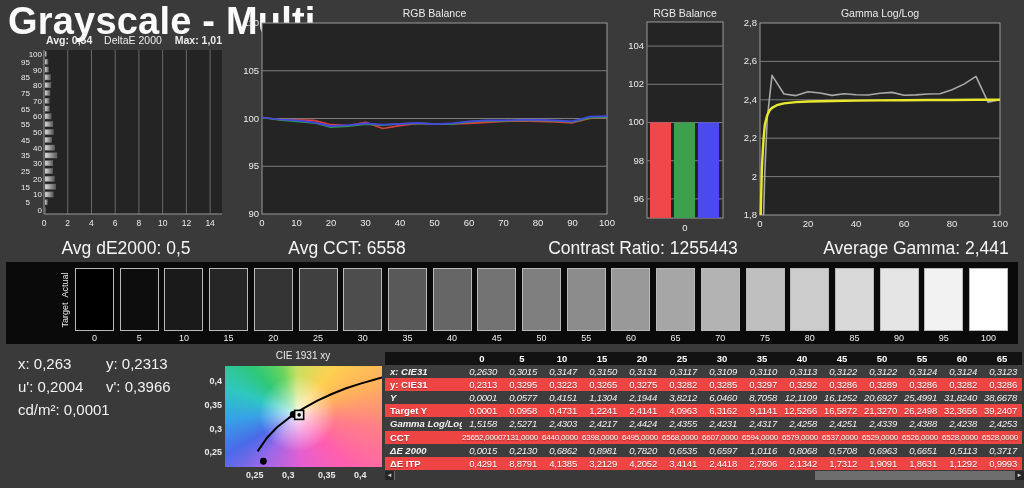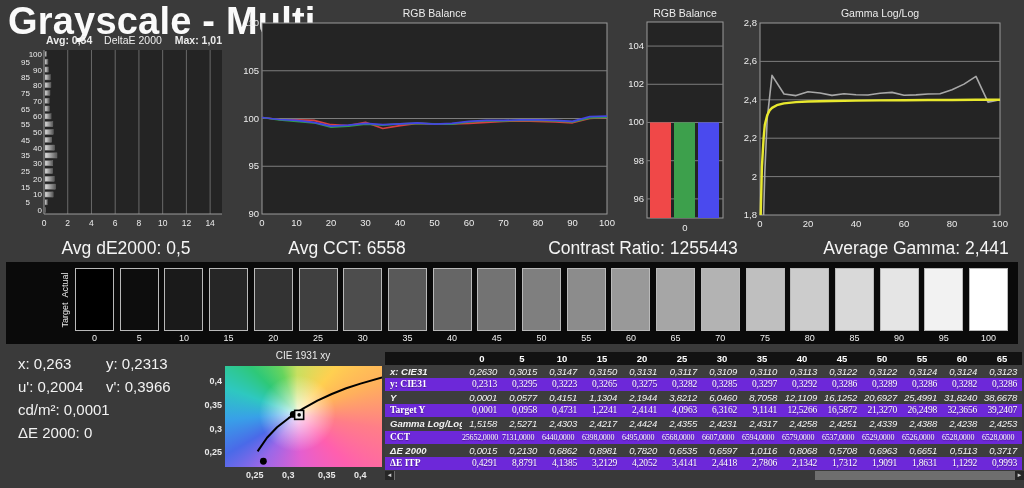--- a/index.html
+++ b/index.html
@@ -39,21 +39,21 @@
   #cie-overlay{left:225px;top:366px;}
   .cie-tick{position:absolute;font-size:9px;color:#e8e8e8;font-weight:bold;}
   
   #gs-table{left:385px;top:352px;width:639px;height:118px;overflow:hidden;
     display:grid;grid-template-columns:77px repeat(14,40px);grid-auto-rows:13.1px;
     font-size:9.5px;line-height:13px;}
   .th{background:#121212;color:#fff;font-weight:bold;text-align:center;}
   .tl{font-weight:bold;padding-left:5px;white-space:nowrap;overflow:hidden;}
   .td{text-align:right;padding-right:5px;white-space:nowrap;overflow:hidden;letter-spacing:-0.2px;}
   .row-dark{background:#3d3d3d;color:#f2f2f2;font-style:italic;}
-  .row-light{background:#6d28d9;color:#ffffff;text-shadow:0 1px 1px rgba(0,0,0,0.35);font-family:Liberation Serif, serif;}
+  .row-light{background:#ef4444;color:#ffffff;text-shadow:0 1px 1px rgba(0,0,0,0.35);}
   .td.cct{font-size:8px;padding-right:8px;text-align:center;}
   
   #table-scrollbar{left:385px;top:471px;width:639px;height:9px;background:#6e6e6e;}
   .sb-arrow{position:absolute;top:0;width:9px;height:9px;background:#262626;color:#cfcfcf;
     font-size:6px;line-height:9px;text-align:center;}
   #sb-thumb{position:absolute;left:10px;top:0;width:420px;height:9px;background:#393939;}
 </style>
 </head>
 <body>
 
@@ -252,21 +252,20 @@
       <div class="ramp-patch" style="left: 963px; width: 39px; background: rgb(255, 255, 255);"></div>
       <div class="ramp-label" style="left: 963px;">100</div>
     </div>
 </div>
 
 <div class="abs" id="current-reading">
   <div id="cr-rows">
       <div class="cr-row"><span class="cr-cell first">x: 0,263</span><span class="cr-cell">y: 0,2313</span></div>
       <div class="cr-row"><span class="cr-cell first">u': 0,2004</span><span class="cr-cell">v': 0,3966</span></div>
       <div class="cr-row"><span class="cr-cell">cd/m²: 0,0001</span></div>
-      <div class="cr-row"><span class="cr-cell">ΔE 2000: 0</span></div>
     </div>
 </div>
 
 <div class="abs" id="cie-title">CIE 1931 xy</div>
 <div class="abs" id="cie-plot"></div>
 <svg class="abs" id="cie-overlay" width="157" height="101">
     <polyline points="32.6,85.4 42.0,71.7 52.0,61.2 63.6,52.2 78.0,42.7 92.4,34.6 106.8,28.0 121.2,22.3 135.5,17.6 157.1,11.4" fill="none" stroke="#000" stroke-width="2" stroke-linejoin="round"></polyline>
     <circle cx="68.24209078404401" cy="48.41165413533834" r="3.4" fill="#000"></circle>
     <rect x="69.64488766620813" y="44.386278195488714" width="9" height="9" fill="#f0f0f0" stroke="#000" stroke-width="1.6"></rect>
     <circle cx="74.14488766620813" cy="48.886278195488714" r="1.8" fill="#000"></circle>

